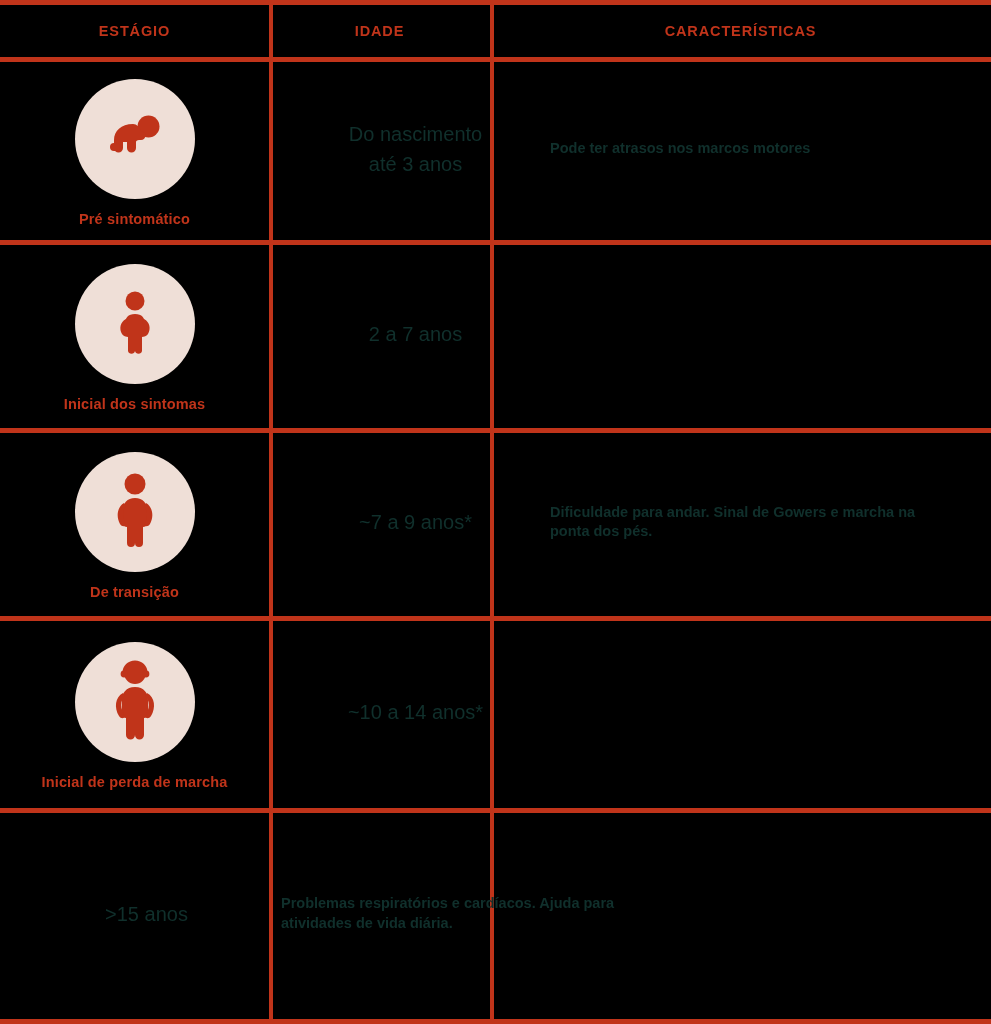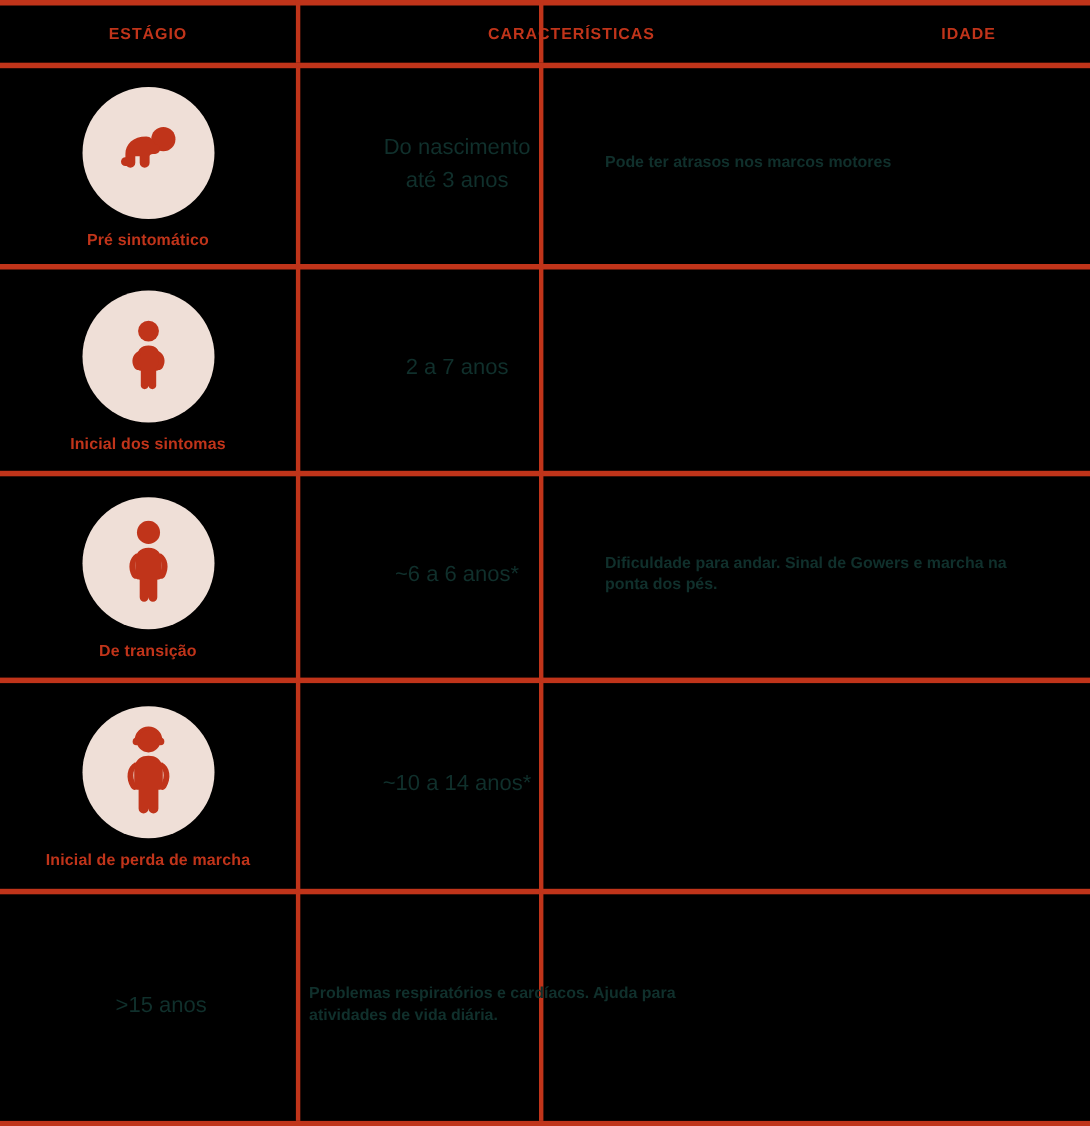--- a/index.html
+++ b/index.html
@@ -143,22 +143,22 @@
   <div class="hrule" style="top:808px;"></div>
   <div class="hrule" style="top:1019px;"></div>
 
   <div class="vrule" style="left:269px; top:0px;  height:57px;"></div>
   <div class="vrule" style="left:490px; top:0px;  height:57px;"></div>
   <div class="vrule" style="left:269px; top:57px; height:962px;"></div>
   <div class="vrule" style="left:490px; top:57px; height:962px;"></div>
 
   <div class="row header-row">
     <div class="header-cell col-stage">ESTÁGIO</div>
+    <div class="header-cell col-age">IDADE</div>
     <div class="header-cell col-charact">CARACTERÍSTICAS</div>
-    <div class="header-cell col-age">IDADE</div>
   </div>
 
   <div class="row" style="top:57px; height:183px;">
     <div class="stage-cell col-stage">
       <div class="icon-circle">
         <svg width="64" height="54" viewBox="0 0 64 54" aria-hidden="true">
           <circle cx="45.5" cy="14.5" r="11" fill="#c0341a"></circle>
           <path d="M30 12 C 18 12, 11 19, 11 28 L 11 36 A 4.5 4.5 0 0 0 20 36 L 20 30
                    L 24 30 L 24 36 A 4.5 4.5 0 0 0 33 36 L 33 30
                    C 33 29, 34 28, 36 28 L 38 28 A 4.5 4.5 0 0 0 38 19
@@ -208,21 +208,21 @@
                    L 13 70 A 4 4 0 0 0 21 70 L 21 55 L 21 70
                    A 4 4 0 0 0 29 70 L 29 54 C 31 54, 33 53, 33 50
                    L 33 37 C 33 30, 29 25, 21 25 Z" fill="#c0341a"></path>
           <path d="M10 30 C 3 34, 2 44, 6 51 C 8 54, 11 54, 12 51 C 8 45, 8 37, 12 33 Z" fill="#c0341a"></path>
           <path d="M32 30 C 39 34, 40 44, 36 51 C 34 54, 31 54, 30 51 C 34 45, 34 37, 30 33 Z" fill="#c0341a"></path>
         </svg>
       </div>
       <div class="stage-label">De transição</div>
     </div>
     <div class="age-cell col-age">
-      <span>~6 a 6 anos*</span>
+      <span>~7 a 9 anos*</span>
     </div>
     <div class="charact-cell col-charact">
       <span class="txt">Dificuldade para andar. Sinal de Gowers e marcha na ponta dos pés.</span>
     </div>
   </div>
 
   <div class="row" style="top:616px; height:192px;">
     <div class="stage-cell col-stage">
       <div class="icon-circle">
         <svg width="46" height="84" viewBox="0 0 46 84" aria-hidden="true">

